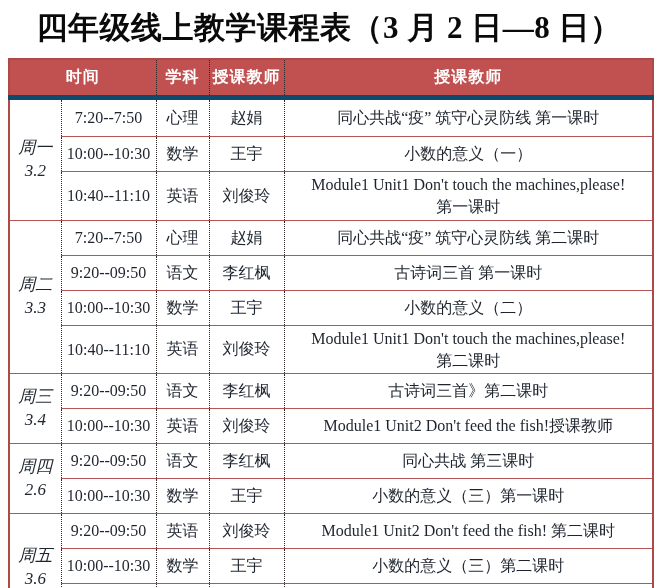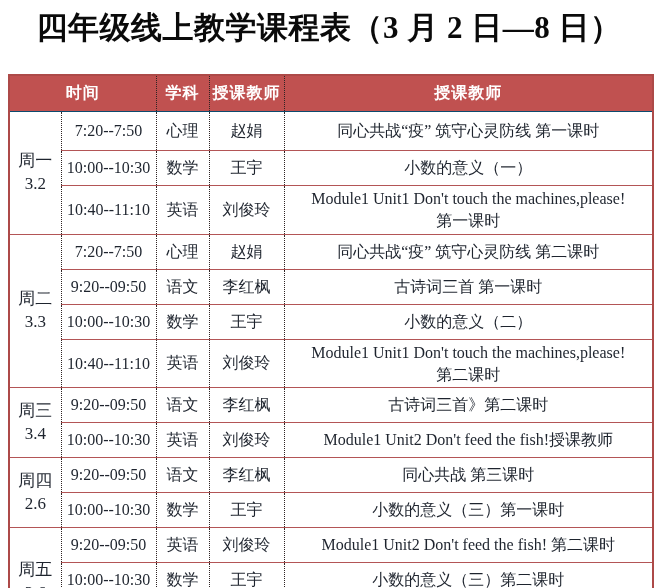--- a/index.html
+++ b/index.html
@@ -3,54 +3,54 @@
 <meta charset="utf-8">
 <style>
   html, body { margin:0; padding:0; }
   body {
     width:658px; height:588px; overflow:hidden;
     background:#ffffff;
     font-family:"Liberation Serif","DejaVu Serif",serif;
     color:#1e242e;
   }
   .page-title {
-    margin:7px 0 25px 0;
+    margin:7px 0 9px 0;
     text-align:center;
     font-size:31px;
     font-weight:bold;
     color:#0a0a0a;
     letter-spacing:0.5px;
     white-space:nowrap;
   }
   table.schedule {
     border-collapse:collapse;
     table-layout:fixed;
     width:644px;
     margin-left:8px;
     border:2px solid #ad4a48;
   }
   thead th {
     background:#c05150;
     color:#ffffff;
     font-size:16px;
     font-weight:bold;
     height:33px;
-    border-bottom:1px solid #0c4a6e;
+    border-bottom:5px solid #0c4a6e;
     letter-spacing:1px;
   }
   th.b-dot, td.b-dot { border-left:1px dotted #2e2424; }
   td {
     border-bottom:1px solid #b35556;
     text-align:center;
     vertical-align:middle;
     font-size:16px;
     padding:1px 3px;
     overflow:hidden;
   }
-  td.day { font-size:17px; line-height:1.35; }
+  td.day { font-size:17px; line-height:1.35;font-style:italic; }
   td.time { font-size:16px; }
   td.subj, td.teach { font-size:16px; }
   td.cont { font-size:16px; line-height:1.35; }
   tr { height:35px; }
   tr.h39 { height:39px; }
   tr.h48 { height:48px; }
   tr.h49 { height:49px; }
   tr.h40 { height:40px; }
   .line { display:block; }
 </style>

